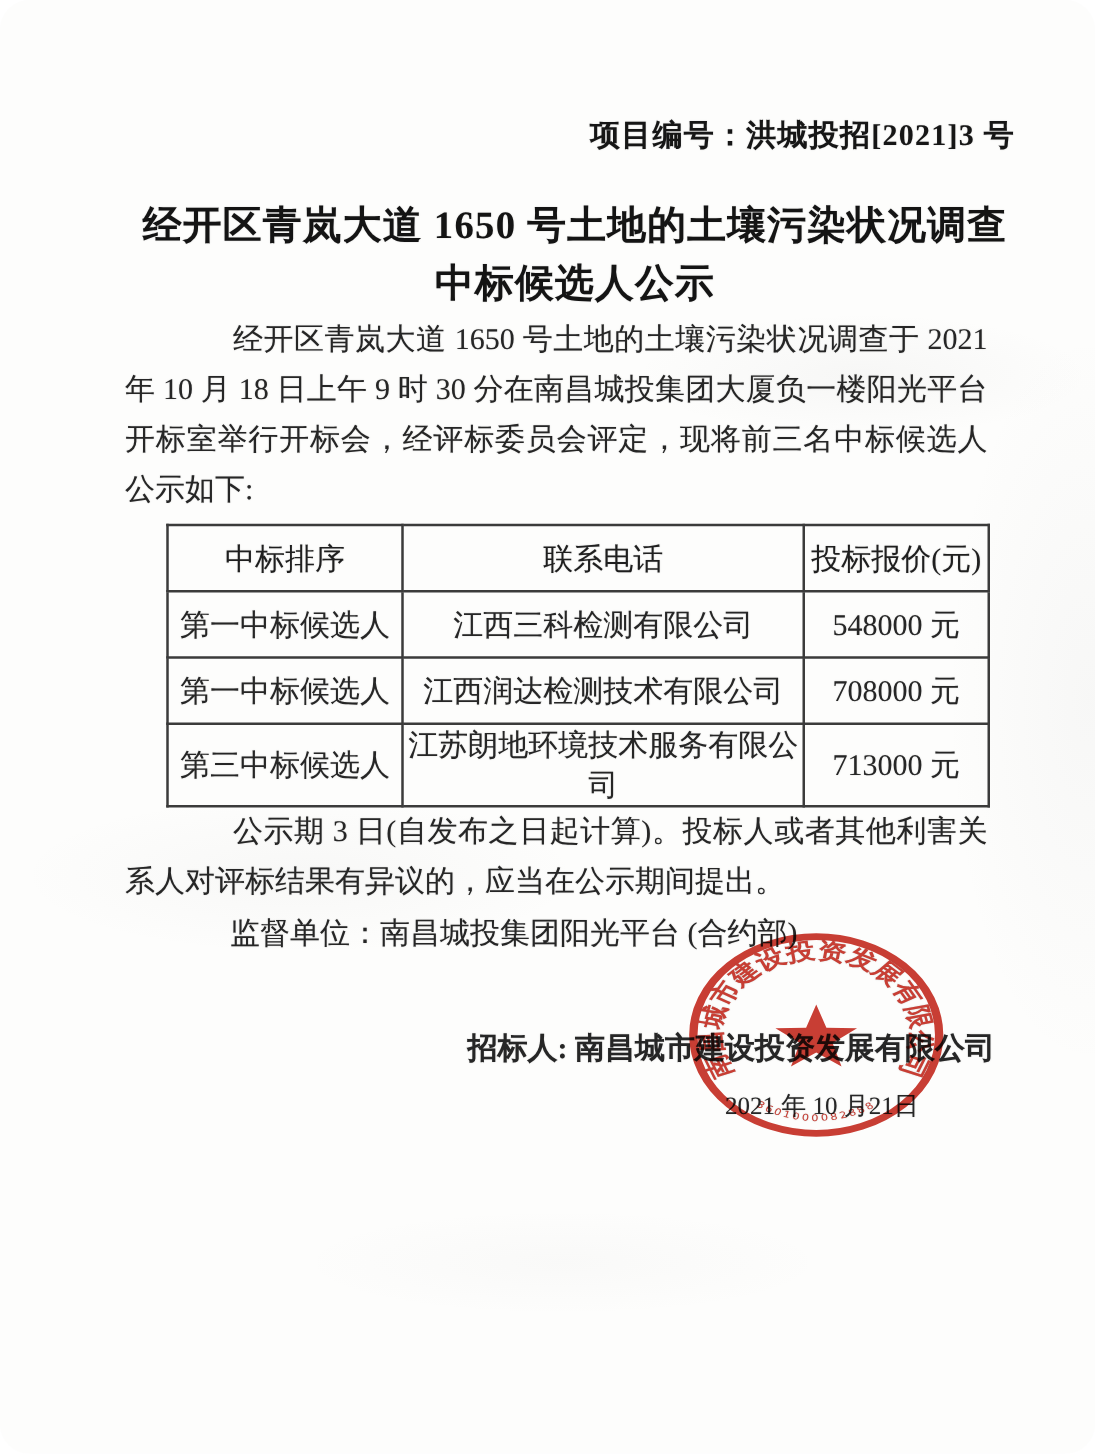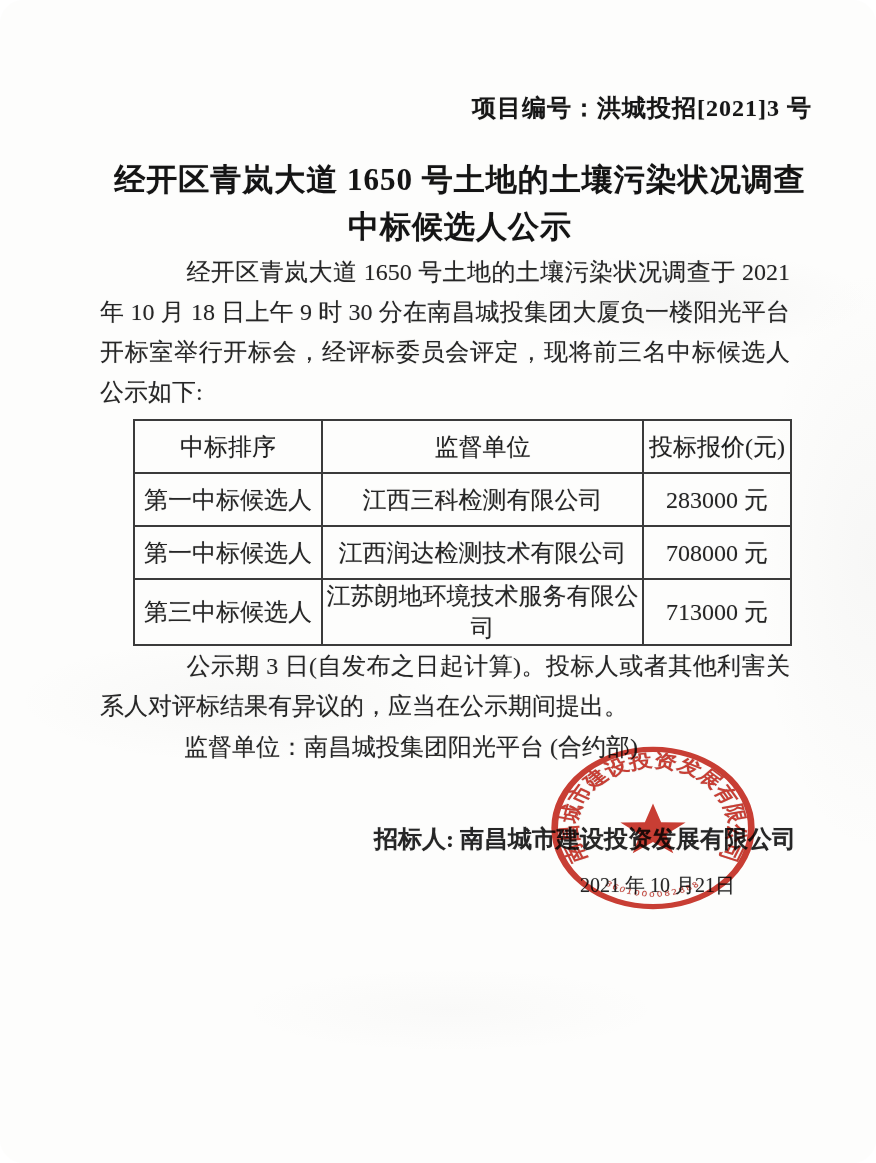--- a/index.html
+++ b/index.html
@@ -83,29 +83,29 @@
 
   <table class="bid-table">
     <colgroup>
       <col style="width:188px">
         <col style="width:321px">
         <col style="width:148px">
     </colgroup>
     <thead>
       <tr>
         <th>中标排序</th>
-        <th>监督单位</th>
+        <th>联系电话</th>
         <th>投标报价(元)</th>
       </tr>
     </thead>
     <tbody>
       <tr>
         <td>第一中标候选人</td>
         <td>江西三科检测有限公司</td>
-        <td>283000 元</td>
+        <td>548000 元</td>
       </tr>
       <tr>
         <td>第一中标候选人</td>
         <td>江西润达检测技术有限公司</td>
         <td>708000 元</td>
       </tr>
       <tr>
         <td>第三中标候选人</td>
         <td>江苏朗地环境技术服务有限公司</td>
         <td>713000 元</td>

